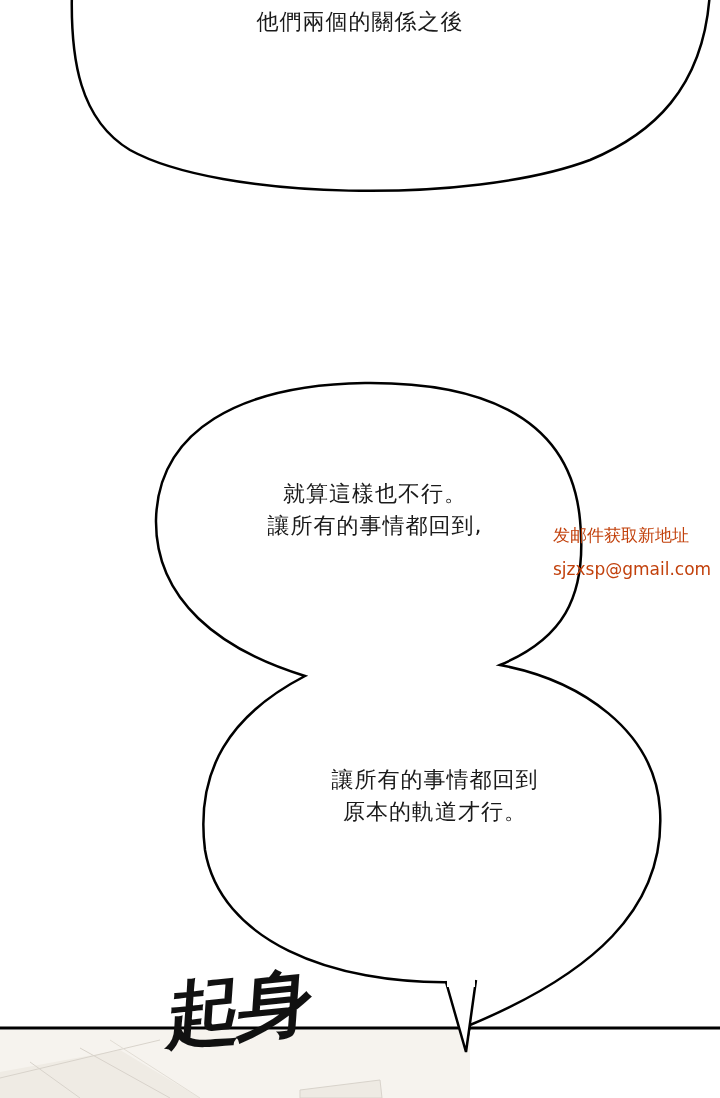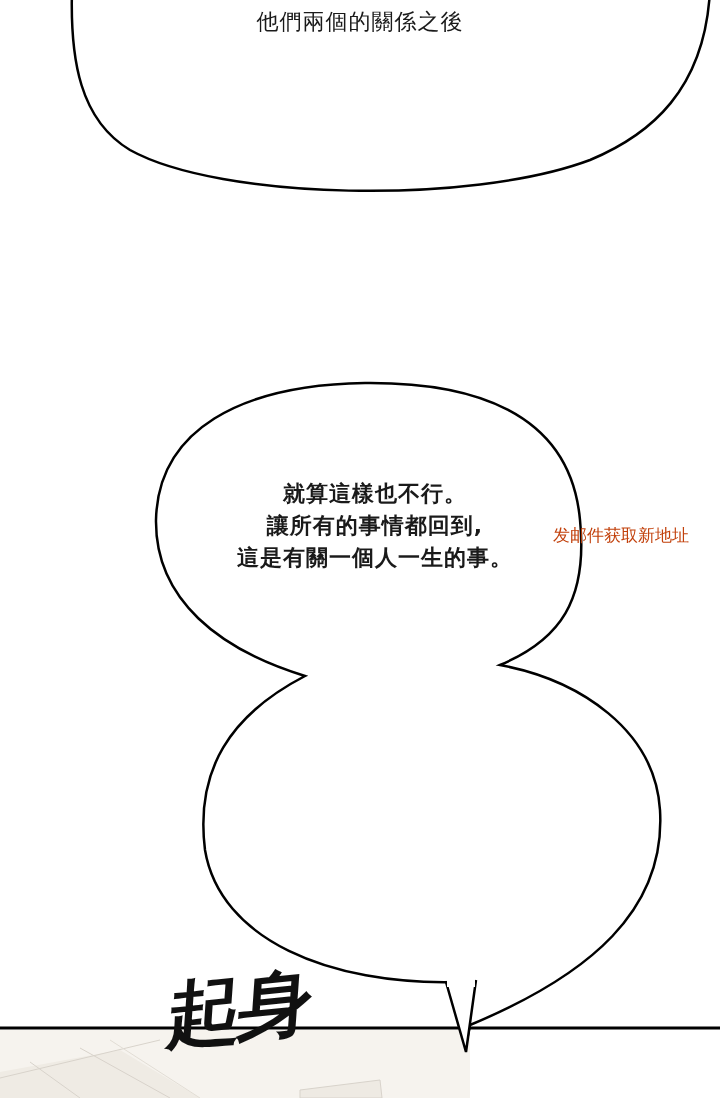--- a/index.html
+++ b/index.html
@@ -64,28 +64,30 @@
              C 195,770 230,715 305,676 Z" fill="#fff" stroke="#000" stroke-width="2.5"></path>
 
     <path d="M 446,982 L 466,1052 L 476,980" fill="#fff" stroke="#000" stroke-width="2.5"></path>
     <rect x="447" y="975" width="28" height="12" fill="#fff"></rect>
   </svg>
 
   <div class="bubble-text" style="left: 210px; top: 6px; width: 300px;">
     <div>他們兩個的關係之後</div>
   </div>
 
-  <div class="bubble-text" style="left: 205px; top: 478px; width: 340px; font-weight: bold;">
+  <div class="bubble-text" style="left: 205px; top: 478px; width: 340px;">
     <div>就算這樣也不行。</div>
     <div>讓所有的事情都回到,</div>
-    <div>這是有關一個人一生的事。</div>
   </div>
 
   <div class="bubble-text" style="left: 290px; top: 764px; width: 290px;">
+    <div>讓所有的事情都回到</div>
+    <div>原本的軌道才行。</div>
   </div>
 
   <div class="watermark">
     <div>发邮件获取新地址</div>
+    <div>sjzxsp@gmail.com</div>
   </div>
 
   <div class="sfx">起身</div>
 
 </div>
 
 </body></html>

